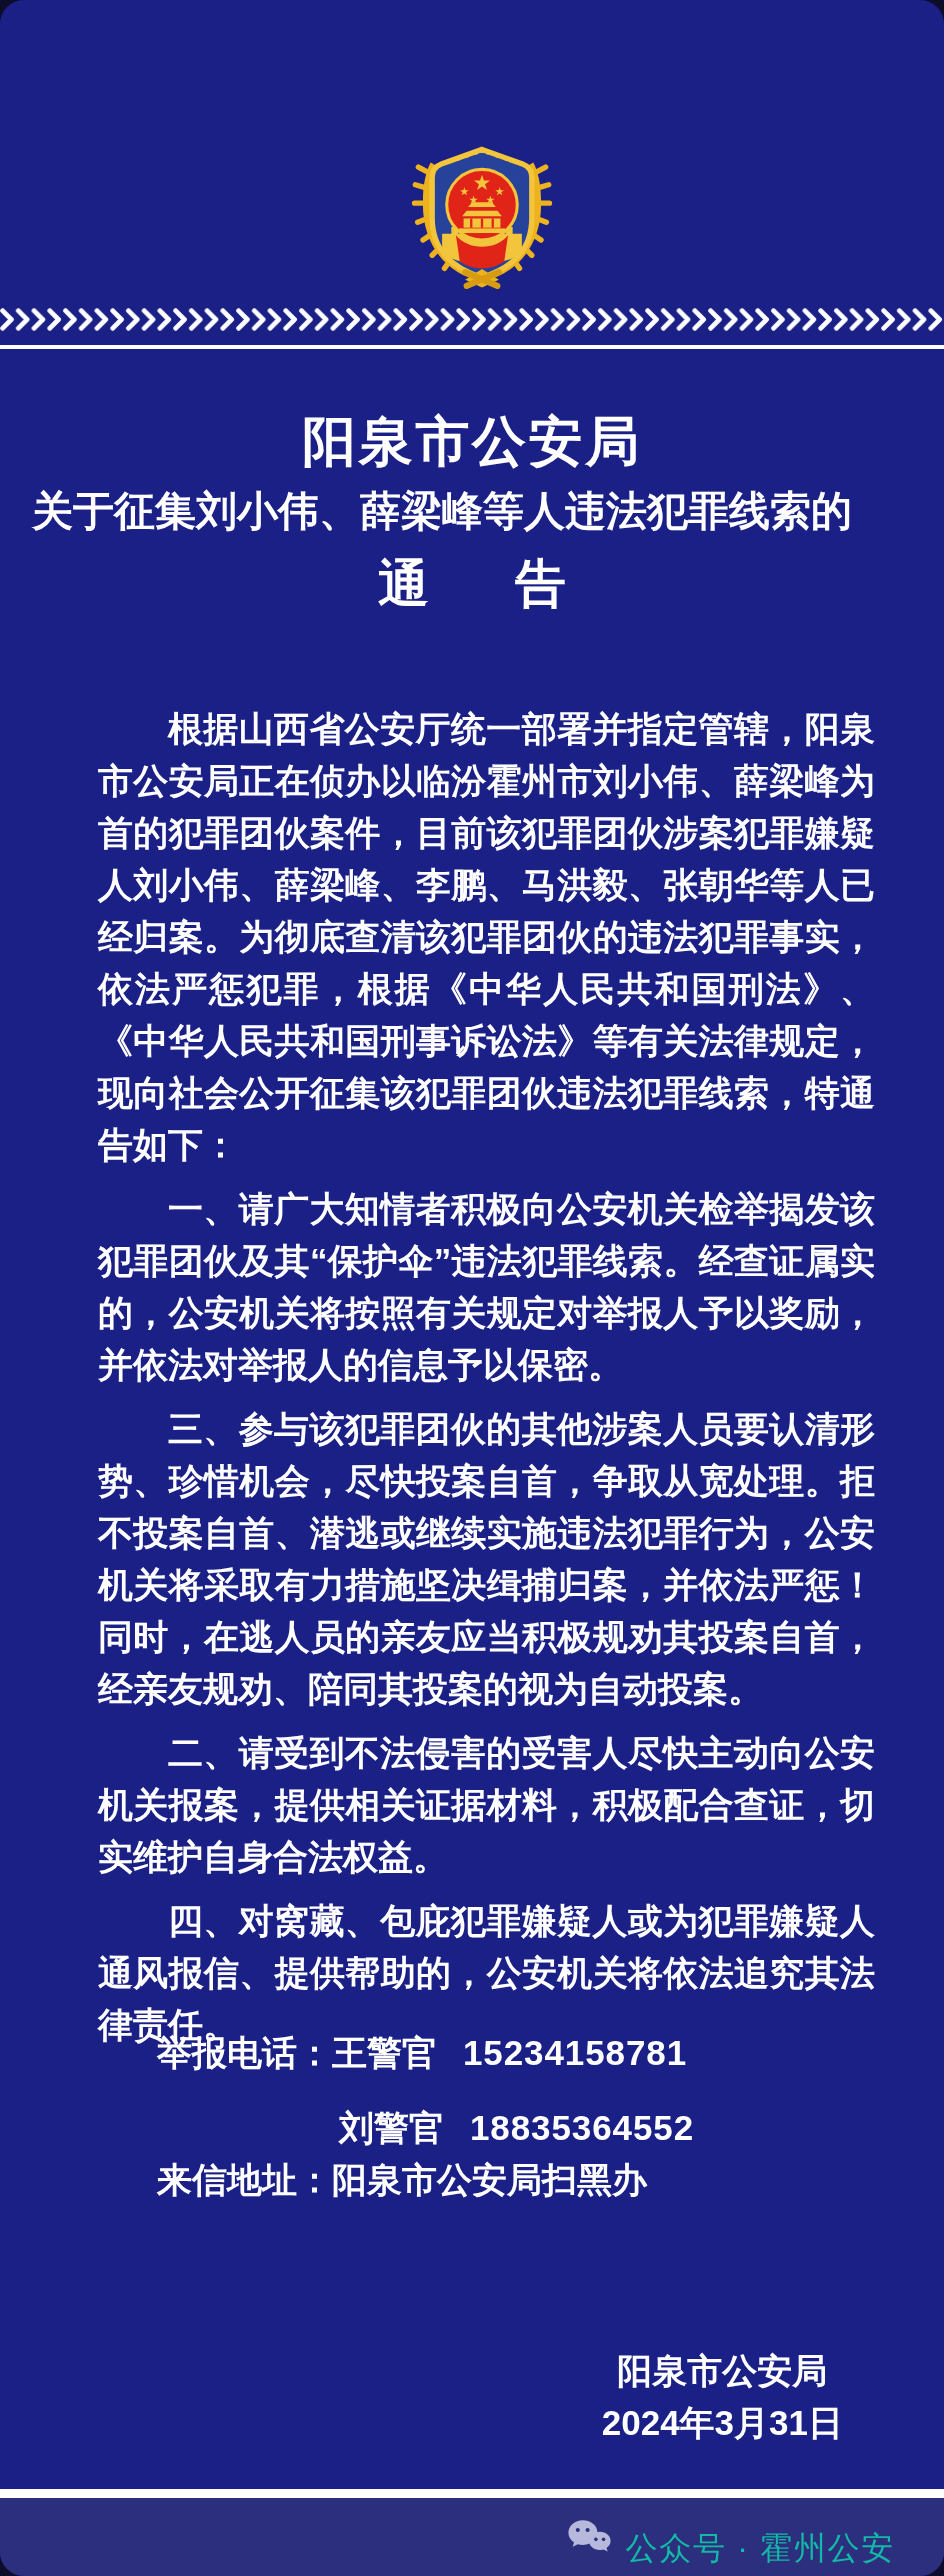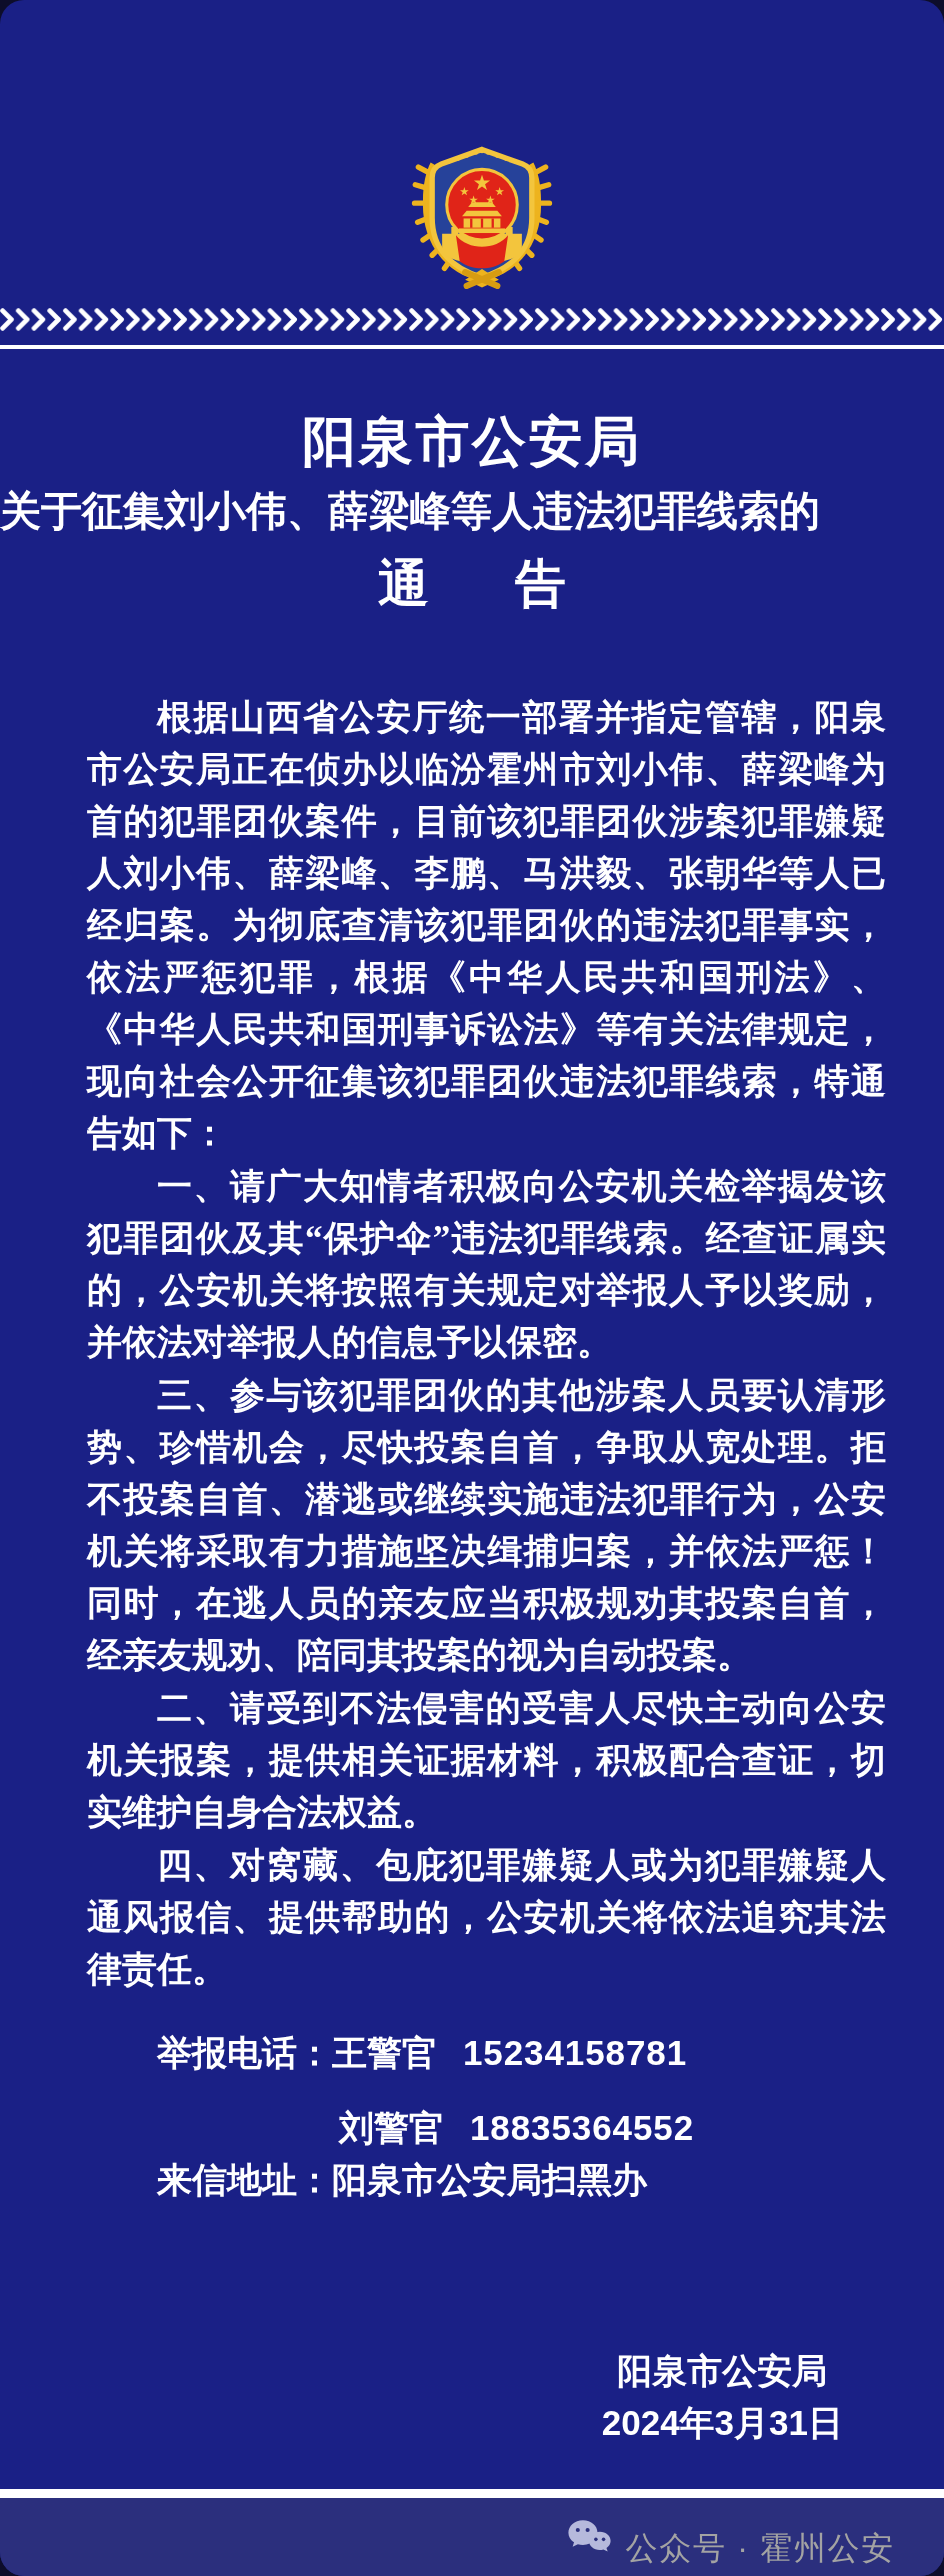--- a/index.html
+++ b/index.html
@@ -13,34 +13,34 @@
   .emblem{position:absolute; left:405px; top:128px; width:154px; height:161px;}
   .chevron-band{position:absolute; left:0; top:308px; width:944px; height:23px;}
   .divider-line{position:absolute; left:0; top:345px; width:944px; height:4.4px; background:#ffffff;}
   
   .title-org{
     position:absolute; left:0; top:409px; width:944px;
     text-align:center; font-size:54px; line-height:65px; letter-spacing:2.6px;
   }
   .title-subject{
     position:absolute; left:0; top:486px; width:852px;
-    text-align:left; font-size:41px; line-height:51px;
+    text-align:right; font-size:41px; line-height:51px;
   }
   .title-notice{
     position:absolute; left:0; top:556px; width:944px;
     text-align:center; font-size:51px; line-height:56px;font-family:Liberation Serif, serif;
   }
   .title-notice .gap{display:inline-block; width:86px;}
   
   .body-text{
     position:absolute; left:86px; top:691px; width:801px;
     font-size:35px; line-height:52px;
     text-align:justify; text-justify:inter-character;
   }
-  .body-text p{margin:1px; text-indent:70px;font-family:Liberation Serif, serif;}
+  .body-text p{margin:12px; text-indent:70px;}
   
   .contacts{
     position:absolute; left:157px; top:2027px; width:717px;
     font-size:35px; line-height:52px; white-space:nowrap;
   }
   .contacts .cont{padding-left:182px;margin-top:23px;}
   .contacts .num{margin-left:26px; letter-spacing:0.9px;}
   
   .signature{
     position:absolute; right:101px; top:2345px;
@@ -49,21 +49,21 @@
   
   .white-band{position:absolute; left:0; top:2489px; width:944px; height:8.7px; background:#ffffff;}
   .footer{
     position:absolute; left:0; top:2498px; width:944px; height:78px;
     background:#2b2f7d;
     display:flex; align-items:center; justify-content:flex-end;
     padding-right:49px; box-sizing:border-box;
   }
   .footer .wx-icon{width:45px; height:40px; margin-right:14px; flex:0 0 auto;}
   .footer .account{
-    font-size:32px; font-weight:400; color:#a3a3a3; letter-spacing:1.7px;margin-top:24px;
+    font-size:32px; font-weight:400; color:#14b8a6; letter-spacing:1.7px;margin-top:24px;
   }
 </style>
 </head>
 <body>
 
 <div class="page">
 
   <div class="emblem">
     <svg viewBox="0 0 200 210" width="154" height="161" aria-hidden="true">
 

